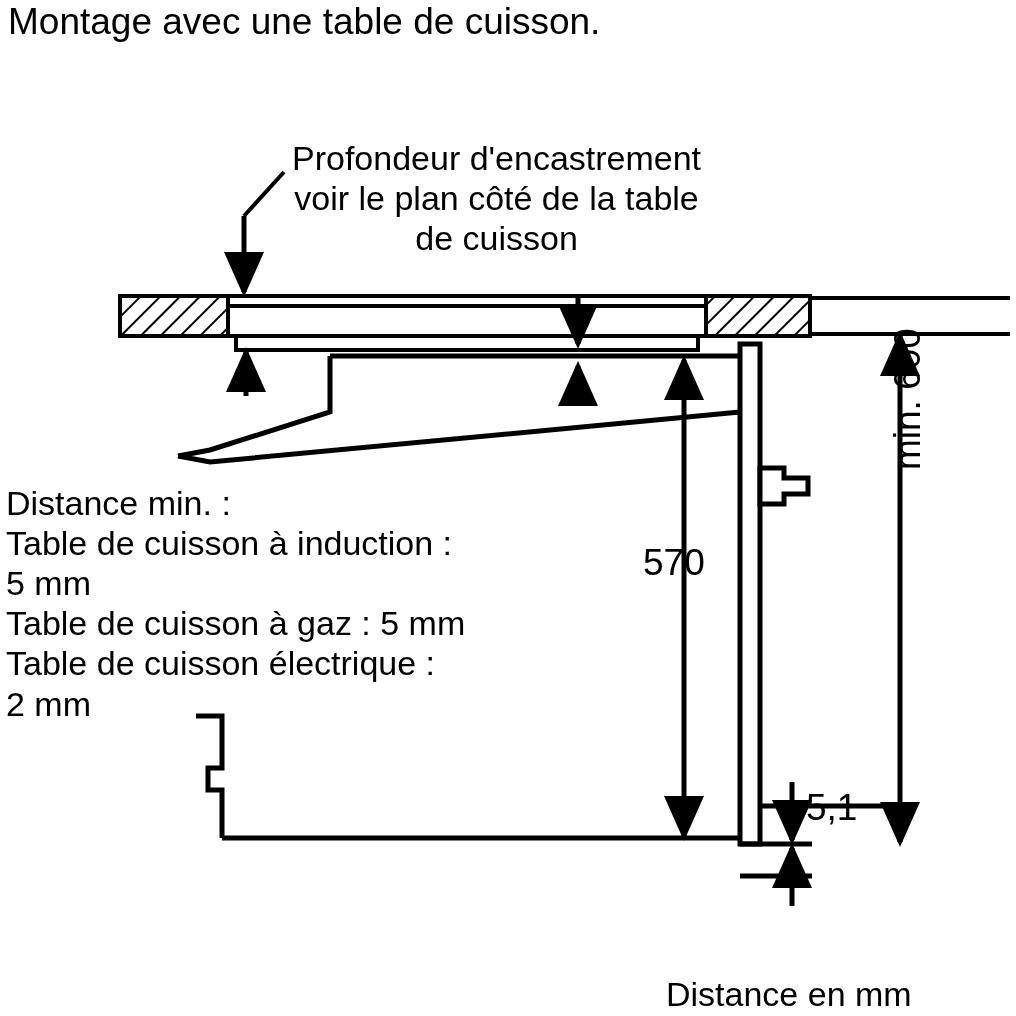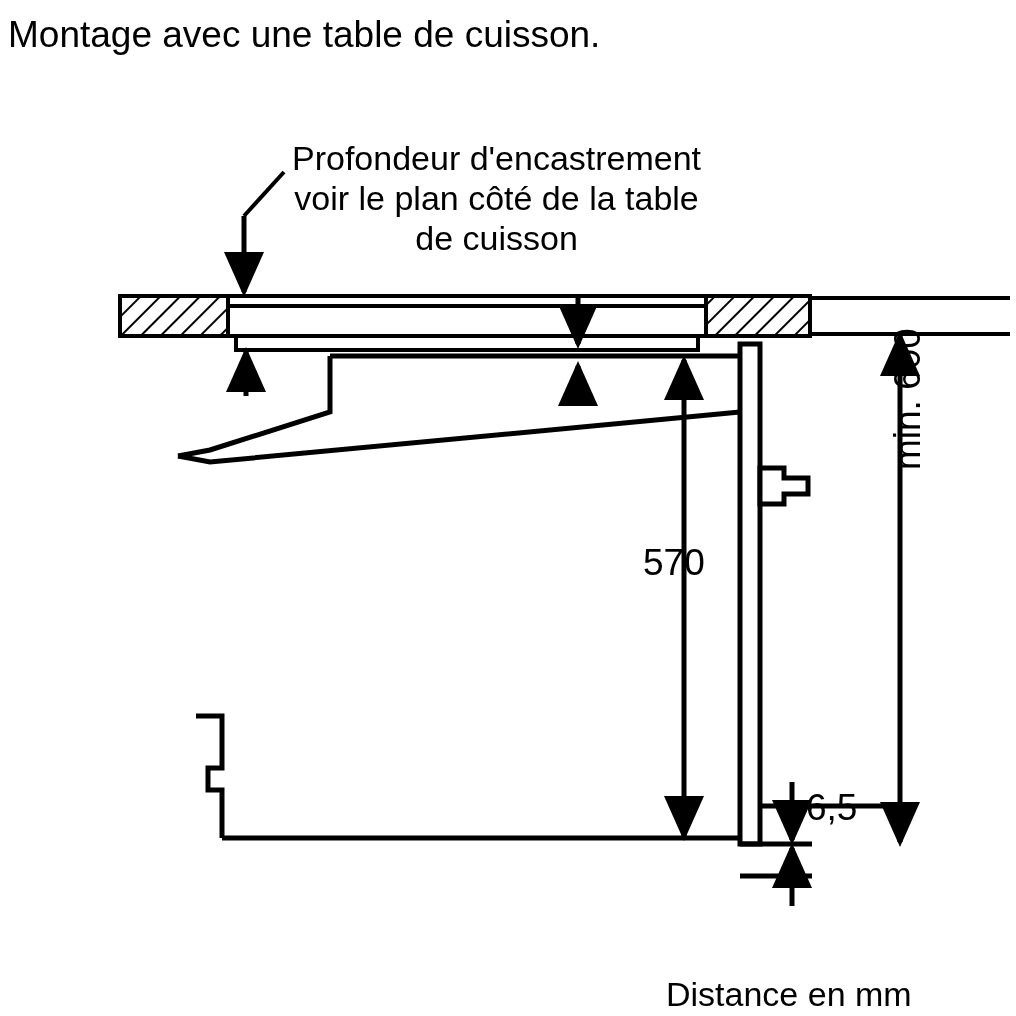--- a/index.html
+++ b/index.html
@@ -27,21 +27,21 @@
   }
   .txt {
     position: absolute;
     white-space: pre;
     line-height: 1.18;
     font-family: "Liberation Sans", sans-serif;
     color: #000;
   }
   #title {
     left: 8px;
-    top: 13px;
+    top: 0;
     font-size: 37px;
   }
   #depth-note {
     left: 292px;
     top: 138px;
     font-size: 34px;
     text-align: center;
   }
   #distance-note {
     left: 6px;
@@ -151,22 +151,28 @@
       <line x1="762" y1="806" x2="900" y2="806" stroke="#000" stroke-width="5"></line>
     </g>
   </svg>
 
   <div class="txt" id="title">Montage avec une table de cuisson.</div>
 
   <div class="txt" id="depth-note">Profondeur d'encastrement
 voir le plan côté de la table
 de cuisson</div>
 
+  <div class="txt" id="distance-note">Distance min. :
+Table de cuisson à induction :
+5 mm
+Table de cuisson à gaz : 5 mm
+Table de cuisson électrique :
+2 mm</div>
 
   <div class="txt" id="label-570">570</div>
 
-  <div class="txt" id="label-75">6,5</div>
+  <div class="txt" id="label-75">5,1</div>
 
   <div class="txt" id="label-min600">min. 600</div>
 
   <div class="txt" id="units-note">Distance en mm</div>
 
 </div>
 
 </body></html>

